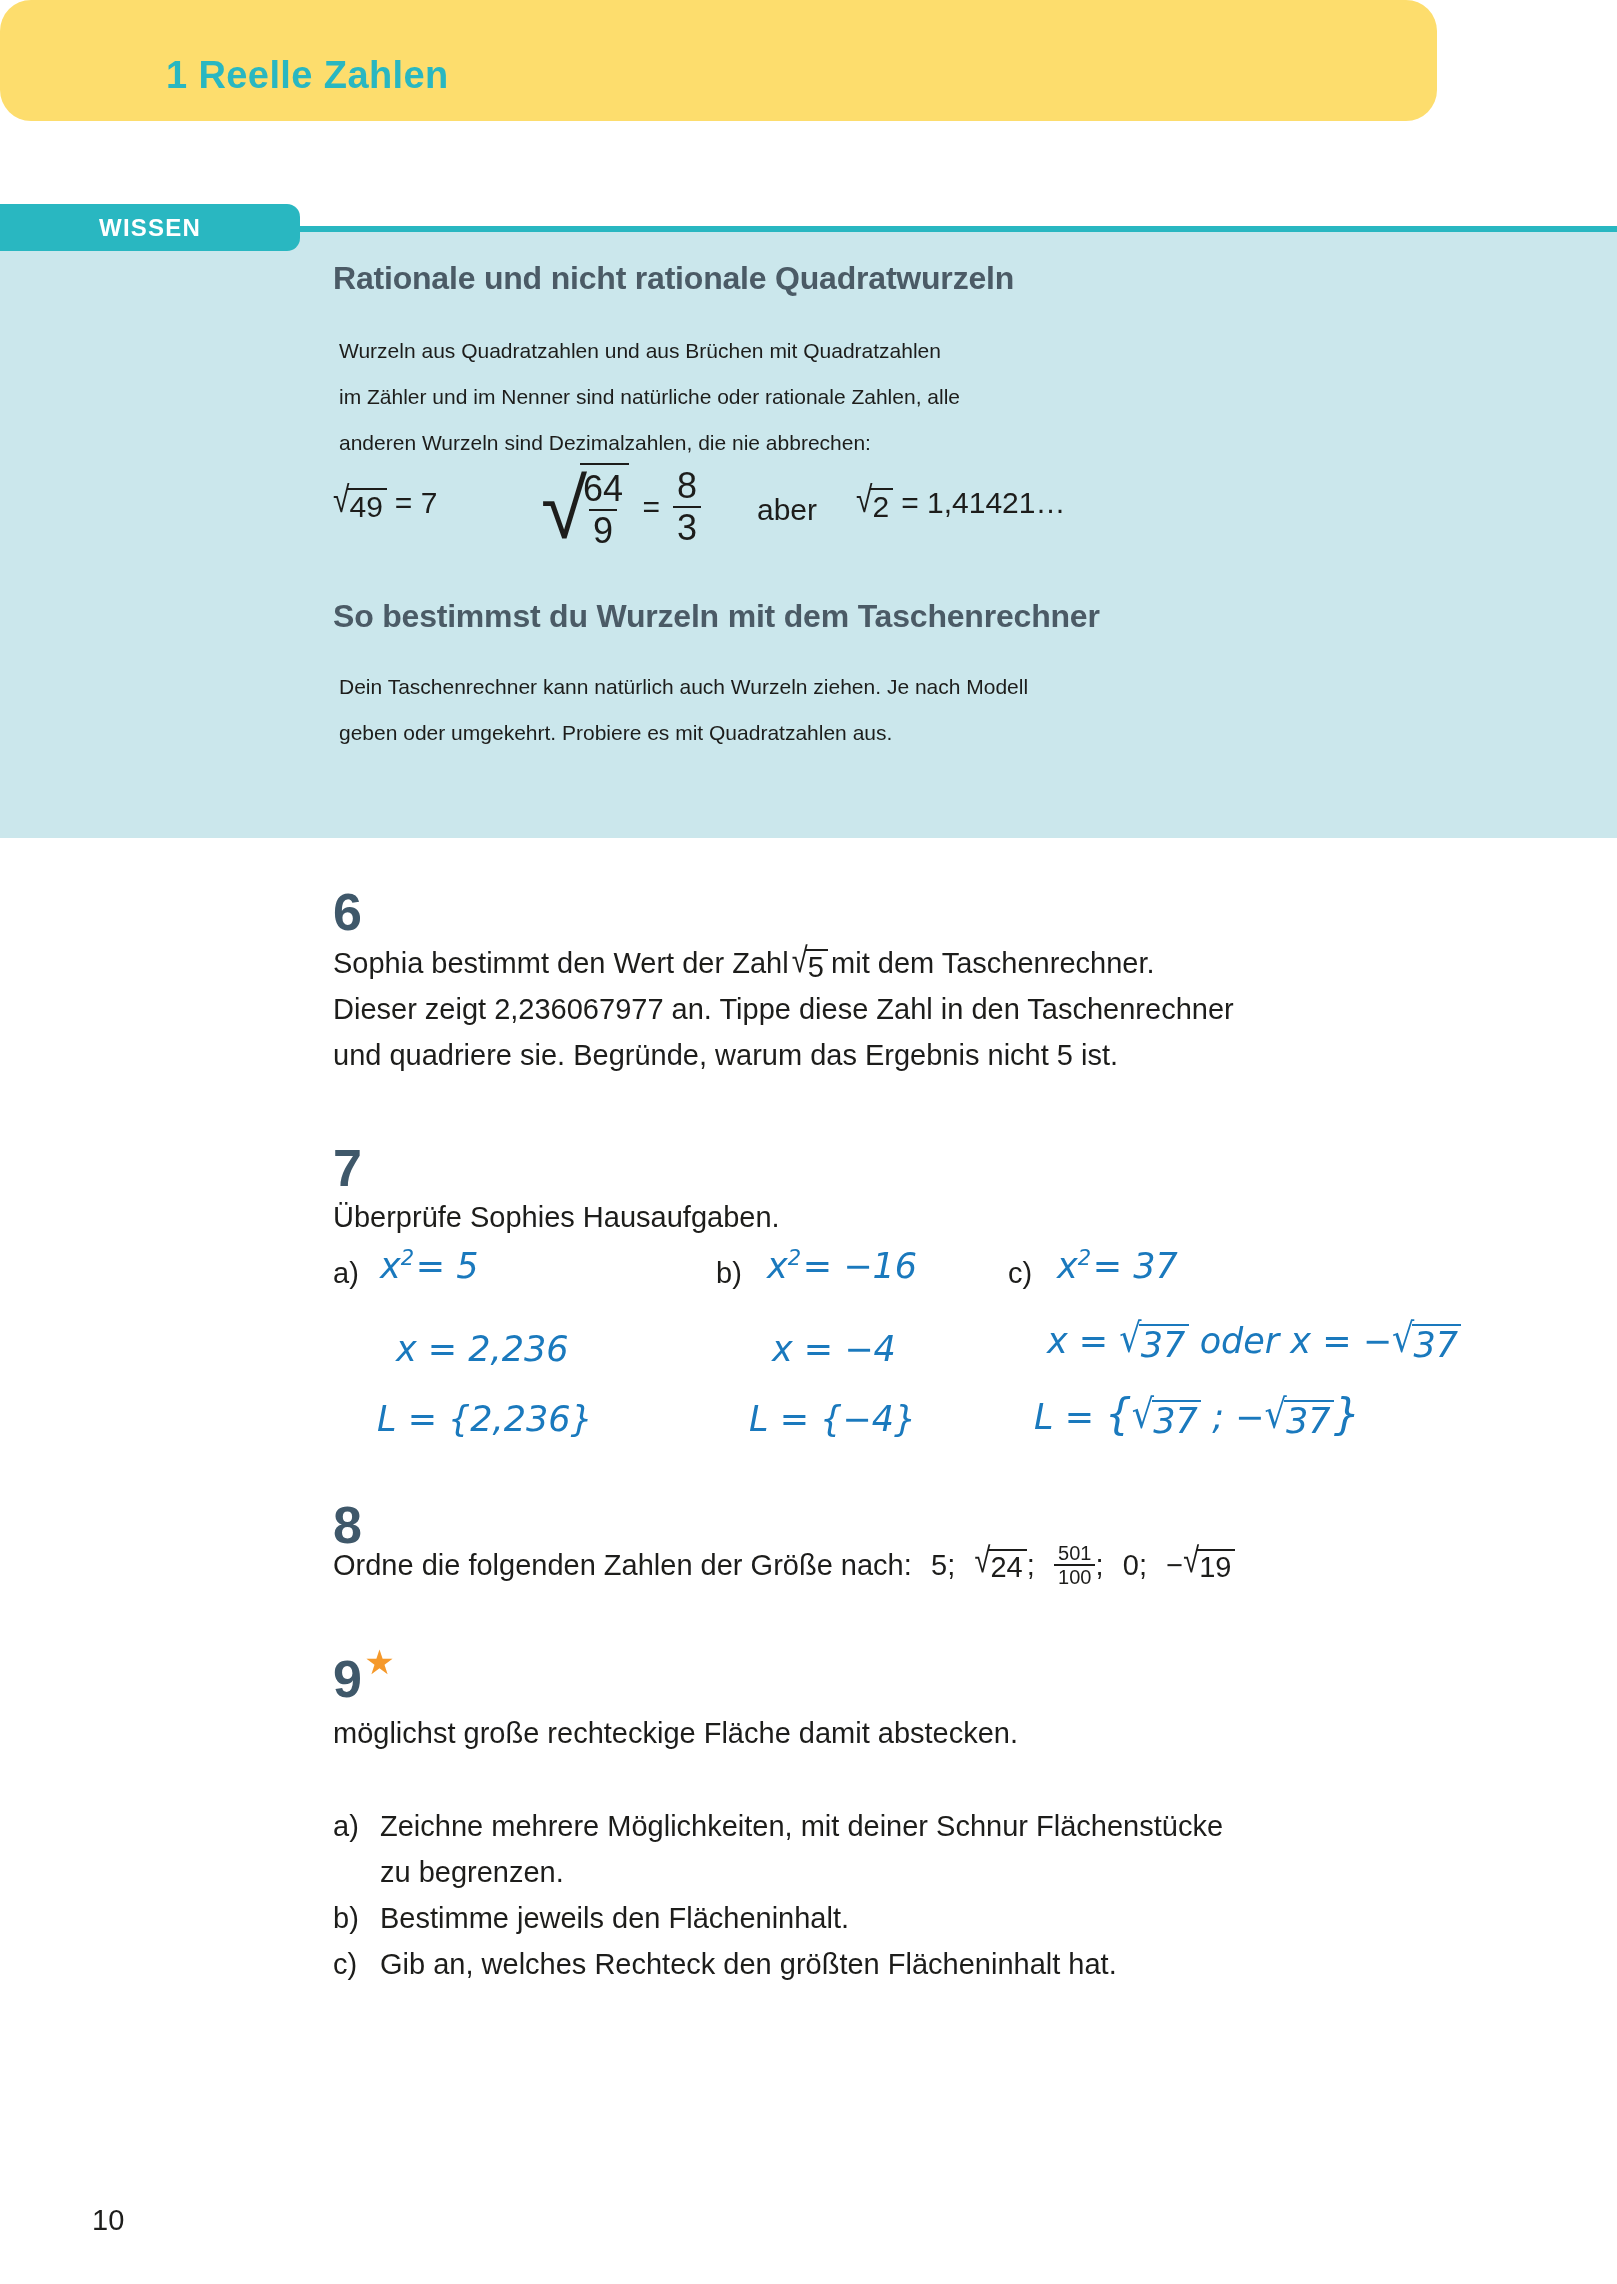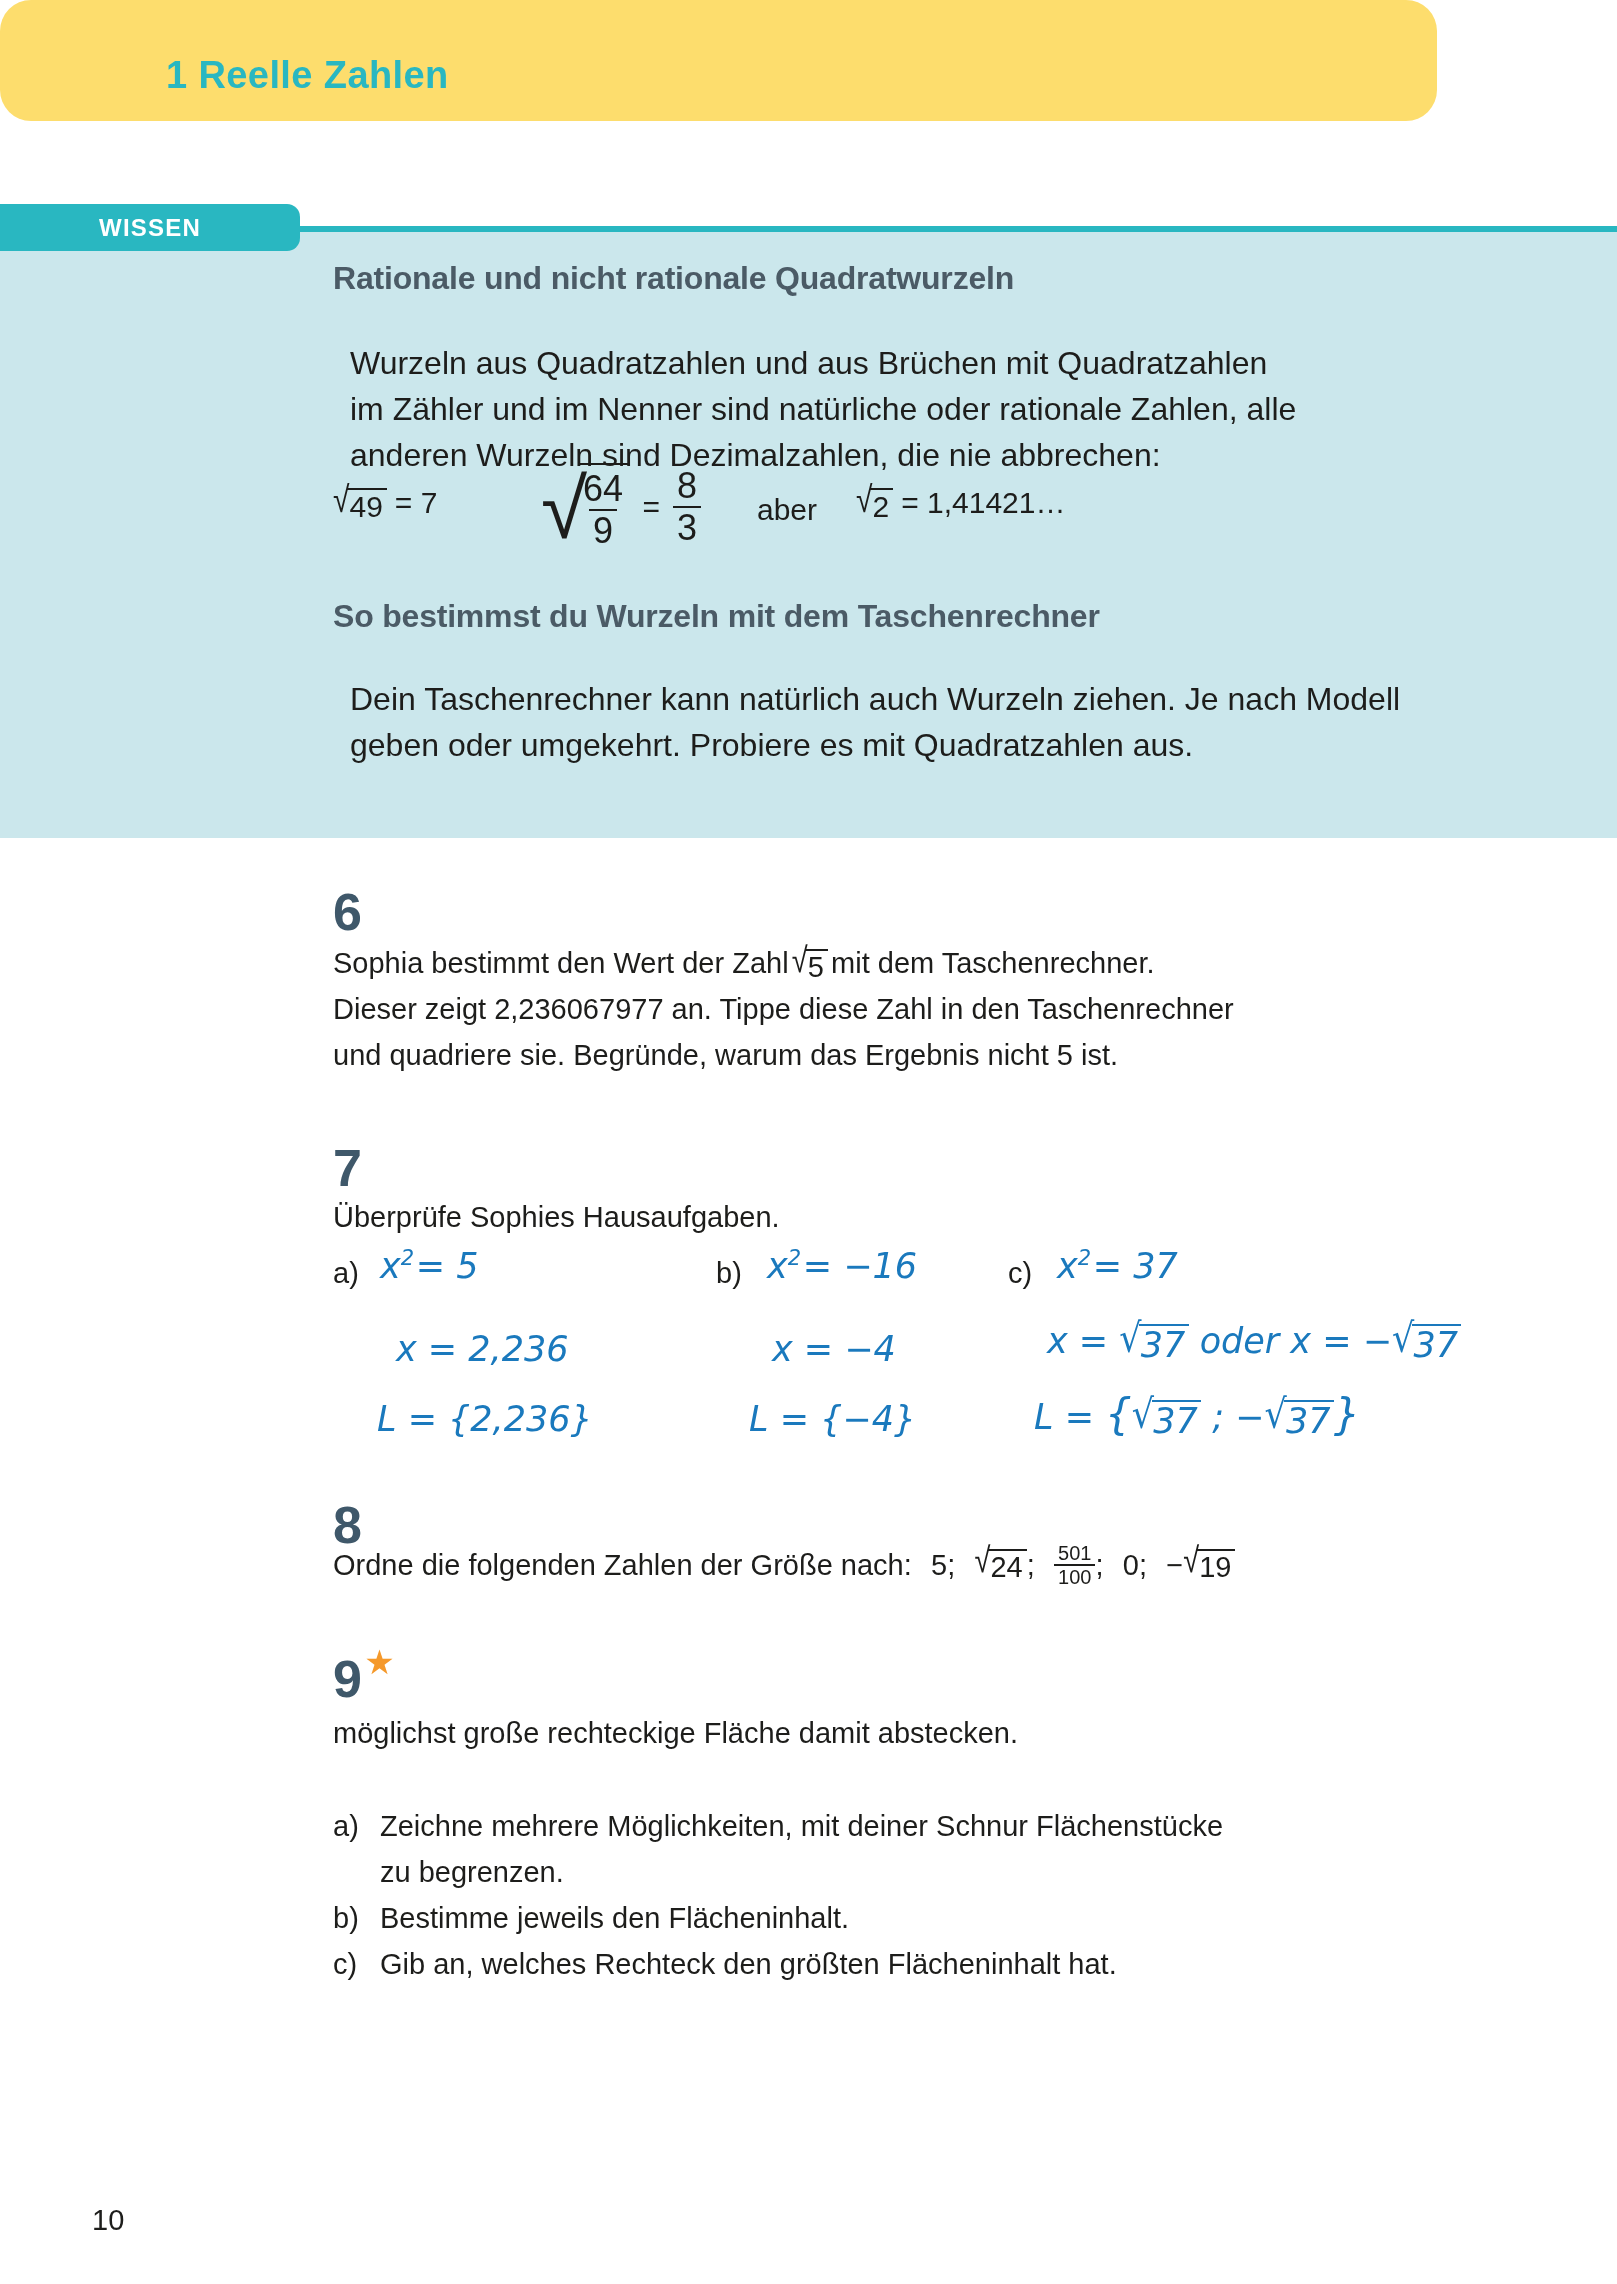--- a/index.html
+++ b/index.html
@@ -30,21 +30,21 @@
     position:absolute;left:0;top:204px;width:300px;height:47px;background:var(--teal);
     border-radius:0 13px 13px 0;display:flex;align-items:center;justify-content:center;z-index:2;
   }
   .wissen-badge span{color:#fff;font-weight:bold;font-size:24px;letter-spacing:1.2px;}
   
   .wissen-box{position:absolute;left:0;top:231px;width:1618px;height:607px;background:var(--lblue);}
   .box-h{position:absolute;left:333px;margin:0;font-size:32px;font-weight:bold;color:var(--slate);
          white-space:nowrap;letter-spacing:-0.2px;}
   .h1pos{top:29px;}
   .h2pos{top:367px;}
-  .box-p{position:absolute;left:350px;font-size:32px;line-height:46px;white-space:nowrap;color:var(--ink);margin-top:12px;}
+  .box-p{position:absolute;left:339px;font-size:21px;line-height:46px;white-space:nowrap;color:var(--ink);}
   .p1pos{top:97px;}
   .p2pos{top:433px;}
   
   .formula{position:absolute;font-size:30px;white-space:nowrap;color:var(--ink);}
   .f1pos{top:255px;left:333px;}
   .f2pos{top:232px;left:541px;}
   .cjpos{top:262px;left:757px;}
   .f3pos{top:255px;left:856px;}
   .rad{display:inline-flex;align-items:flex-start;}
   .rsign{line-height:1;transform:scaleY(1.22);transform-origin:70% 100%;margin-right:-2.4px;}

